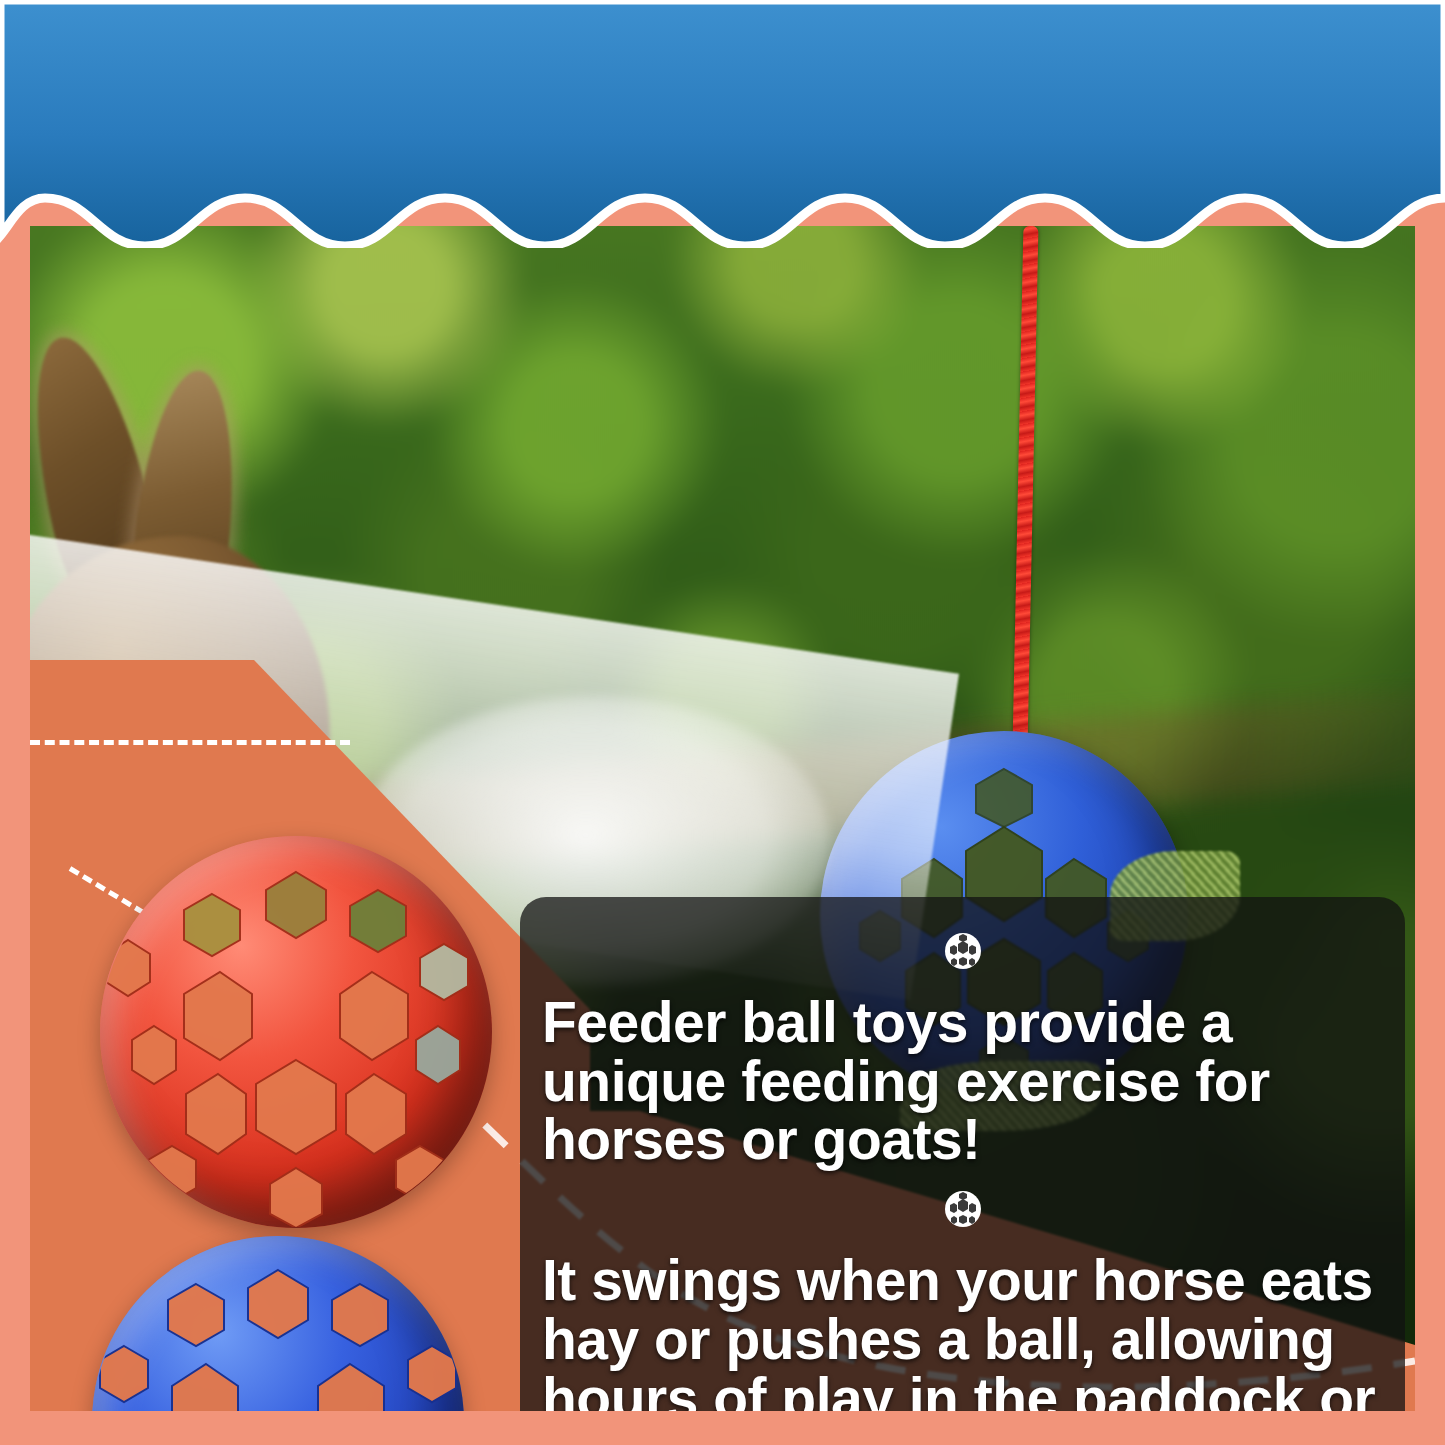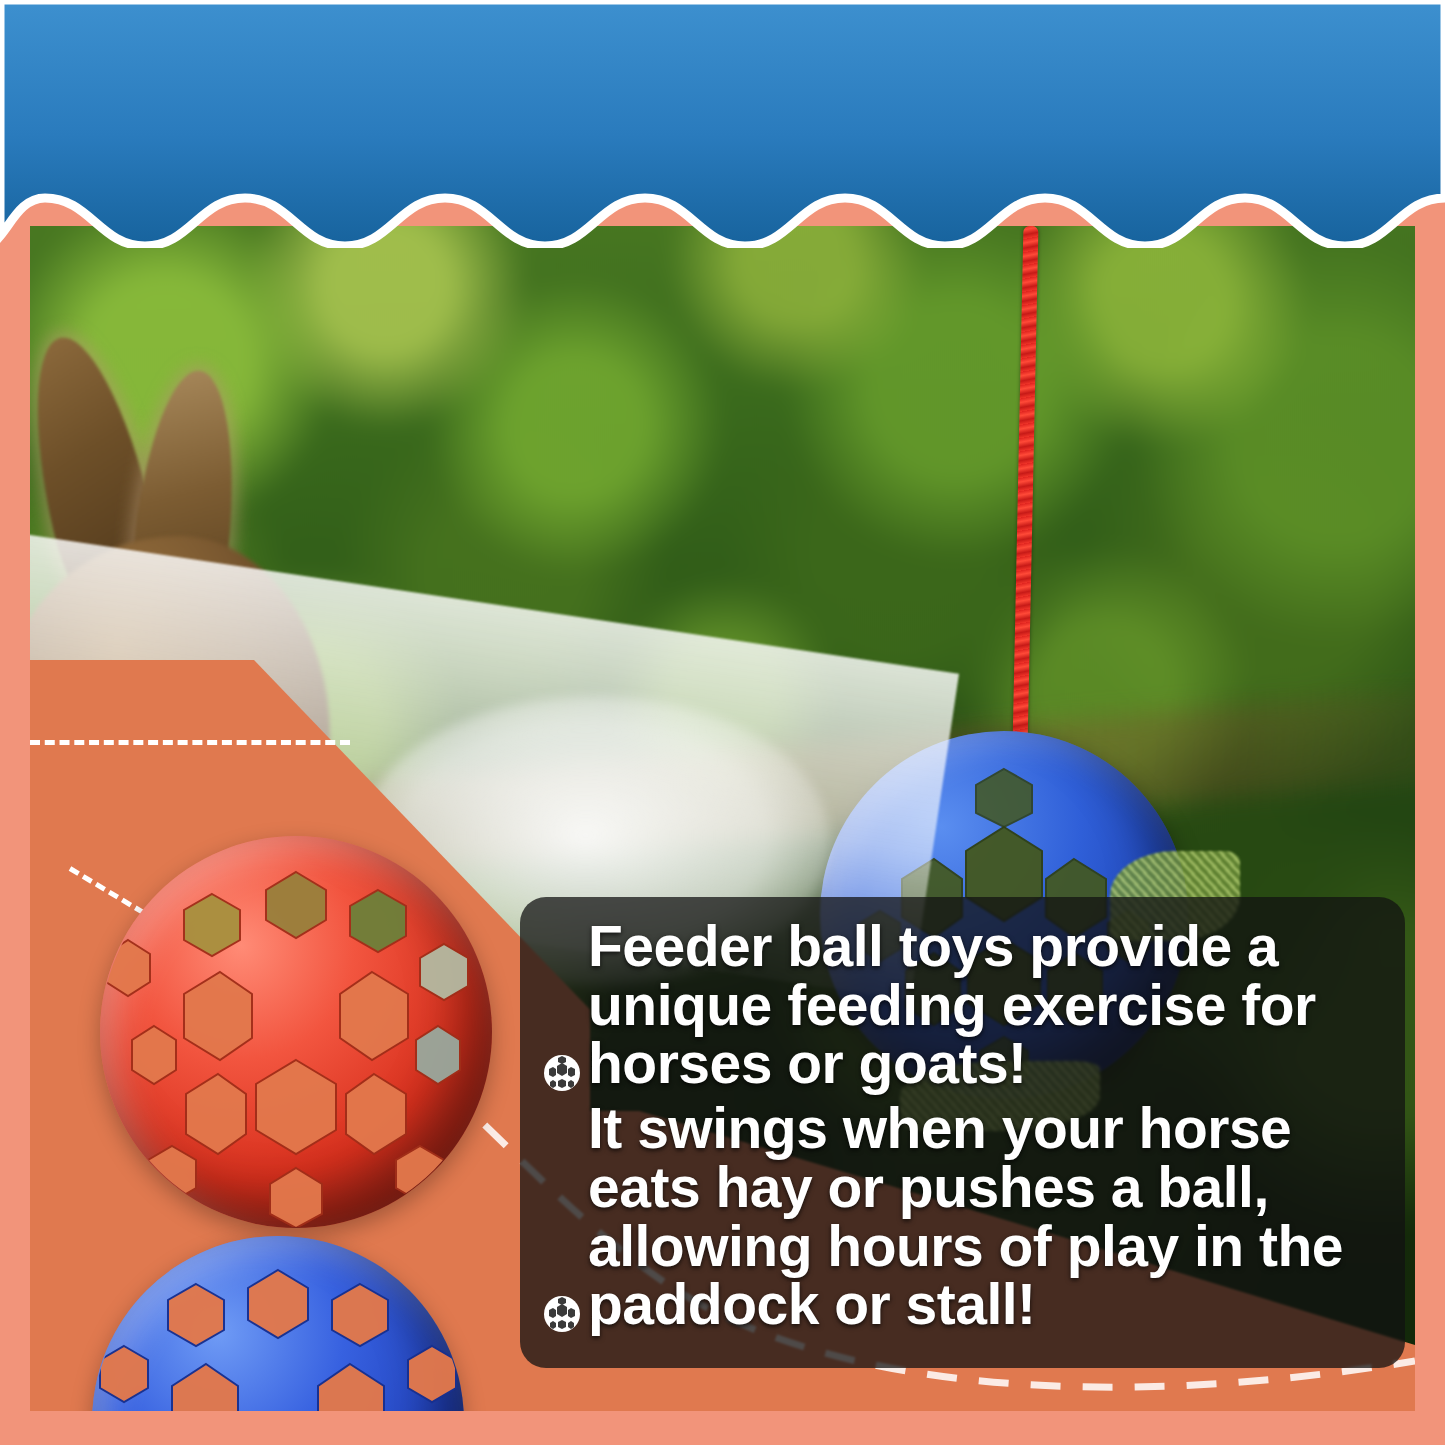--- a/index.html
+++ b/index.html
@@ -259,23 +259,24 @@
     top: 897px;
     width: 885px;
     padding: 20px 22px 26px 22px;
     box-sizing: border-box;
     background: rgba(18,18,18,0.74);
     border-radius: 26px;
     backdrop-filter: blur(1px);
   }
   .bullet-row {
     display: flex;
-    align-items: flex-end;
-    gap: 6px;
+    align-items: center;
+    gap: 22px;
     margin-bottom: 6px;
+    flex-direction: column;
   }
   .bullet-row:last-child { margin-bottom: 8px; }
 
   .bullet-icon {
     flex: 0 0 auto;
     width: 40px;
     height: 40px;
     margin-top: 14px;
   }
   .bullet-text {

